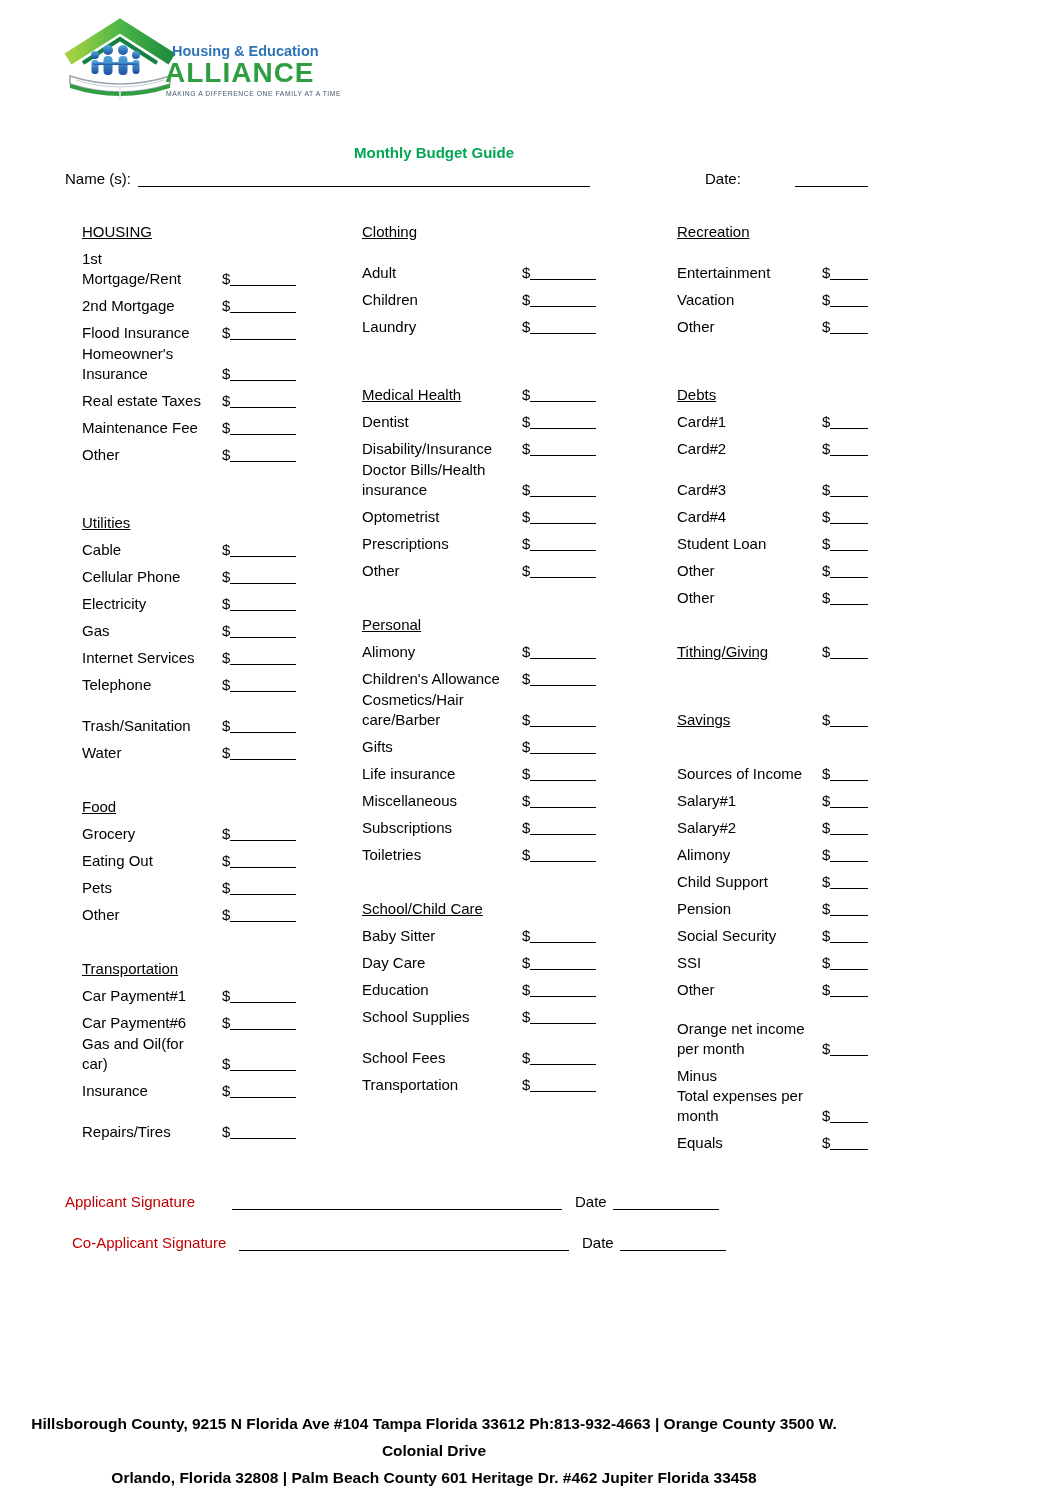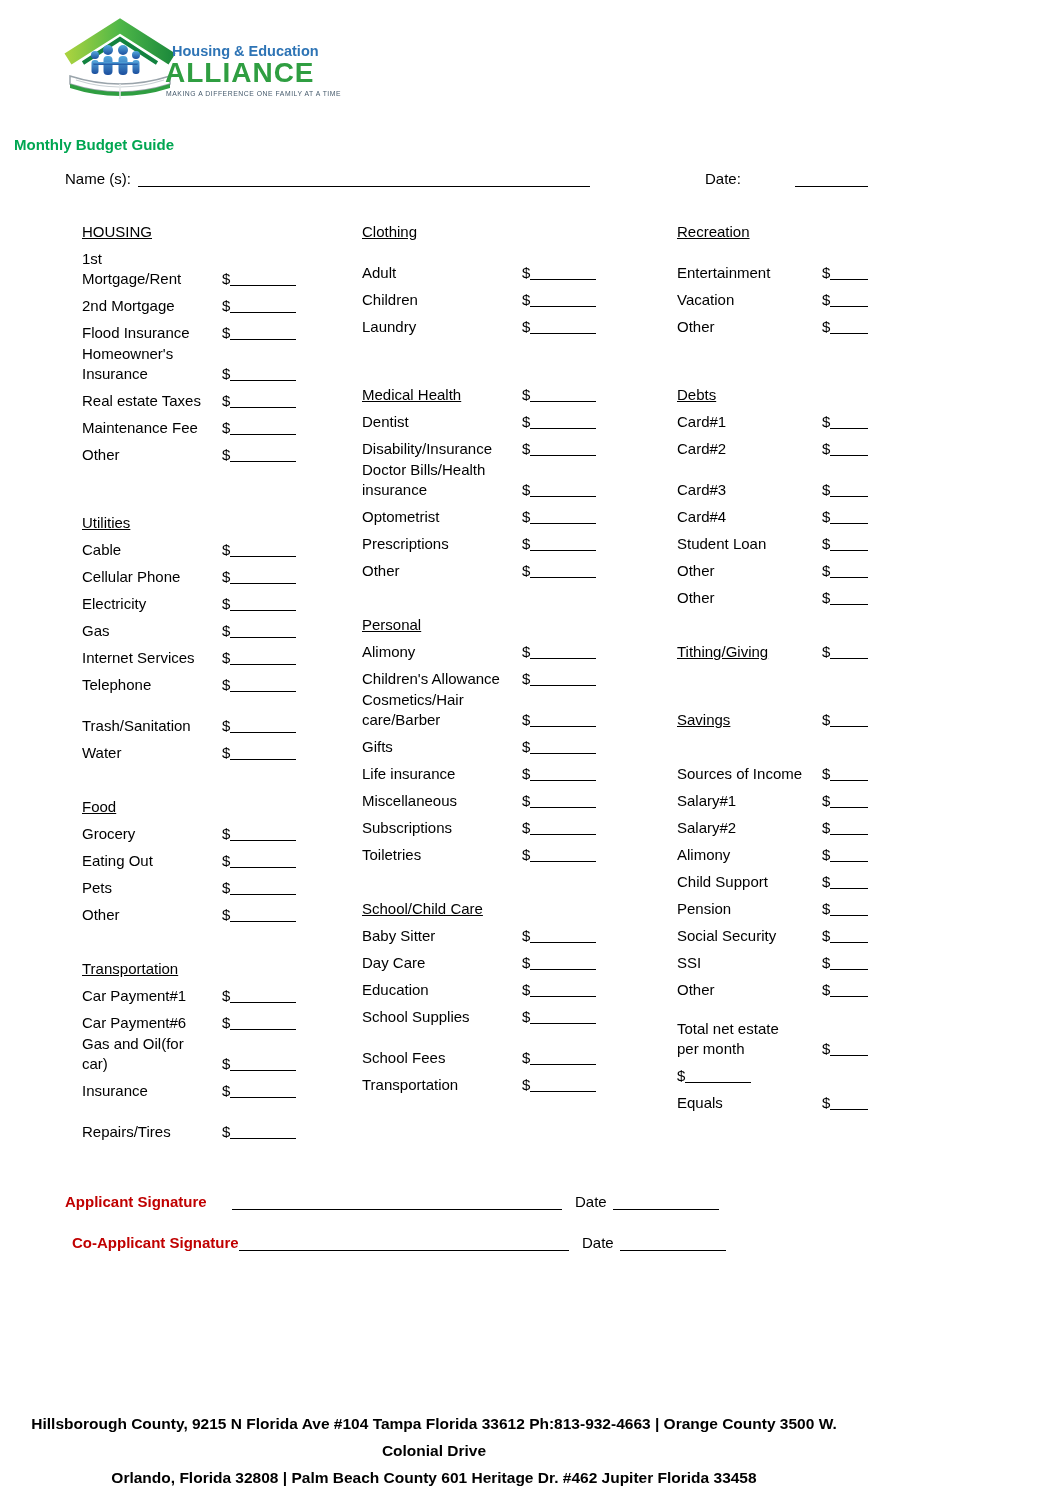--- a/index.html
+++ b/index.html
@@ -8,42 +8,42 @@
     font-family:"Liberation Sans","DejaVu Sans",sans-serif;
     font-size:15px;color:#000;overflow:hidden;
   }
   
   #logo{position:absolute;left:62px;top:12px;width:300px;height:96px;}
   #logo svg{position:absolute;left:0;top:0;}
   .logo-line1{position:absolute;left:110px;top:31px;font-weight:bold;font-size:14.5px;color:var(--logo-blue,#2e74b5);white-space:nowrap;}
   .logo-line2{position:absolute;left:103px;top:45px;font-weight:bold;font-size:28px;letter-spacing:1px;color:var(--logo-green,#2f9e41);white-space:nowrap;}
   .logo-line3{position:absolute;left:104px;top:78px;font-size:6.8px;letter-spacing:0.55px;color:#44596b;white-space:nowrap;}
   
-  #title{position:absolute;left:0;top:136px;width:100%;text-align:left;font-weight:bold;color:var(--green,#00a651);font-size:15px;padding-left:14px;}
+  #title{position:absolute;left:0;top:144px;width:100%;text-align:center;font-weight:bold;color:var(--green,#00a651);font-size:15px;}
   #name-row{position:absolute;left:65px;top:170px;display:flex;align-items:flex-end;}
   #date-row{position:absolute;left:705px;top:170px;display:flex;align-items:flex-end;gap:48px;}
   .blank{display:inline-block;border-bottom:1.5px solid #000;height:14px;}
   #name-row .blank{width:452px;margin-left:7px;}
   #date-row .blank{width:208px;margin-left:6px;}
   
   .col{position:absolute;top:222px;}
   .col-a{left:82px;}  .col-a .label{width:140px;}
   .col-b{left:362px;} .col-b .label{width:160px;}
   .col-c{left:677px;} .col-c .label{width:145px;}
   .row{display:flex;align-items:flex-end;margin-bottom:7px;line-height:20px;}
   .row.tight{margin-top:-6px;}
   .label div{white-space:nowrap;}
   .sect{font-weight:normal;}
   .sect div{text-decoration:underline;}
   .money{display:flex;align-items:flex-end;white-space:nowrap;}
   .dline{display:inline-block;width:66px;border-bottom:1.6px solid #000;height:1px;margin-bottom:3px;}
   
   .sig-row{position:absolute;left:65px;display:flex;align-items:flex-end;}
   #sig-1{top:1193px;} #sig-2{top:1234px;margin-left:7px;}
-  .sig-label{width:167px;color:var(--red,#c00000);font-weight:bold;}
+  .sig-label{width:167px;color:var(--red,#c00000);font-weight:normal;}
   .sig-line{width:330px;border-bottom:1.6px solid #000;height:14px;}
   .sig-date-label{margin-left:13px;}
   .sig-date-line{width:106px;border-bottom:1.6px solid #000;height:14px;margin-left:6px;}
   
   #footer{position:absolute;left:0;top:1410px;width:100%;text-align:center;font-weight:bold;font-size:15.5px;line-height:27px;}
 </style>
 </head>
 <body>
 
 <div id="page">
@@ -785,29 +785,34 @@
           <div>Other</div>
         </div>
         <div class="money">
           <span>$</span>
           <span class="dline"></span>
         </div>
       </div>
       <div style="height: 12px;"></div>
       <div class="row">
         <div class="label">
-          <div>Total net estate</div>
+          <div>Orange net income</div>
           <div>per month</div>
         </div>
         <div class="money">
           <span>$</span>
           <span class="dline"></span>
         </div>
       </div>
       <div class="row">
+        <div class="label">
+          <div>Minus</div>
+          <div>Total expenses per</div>
+          <div>month</div>
+        </div>
         <div class="money">
           <span>$</span>
           <span class="dline"></span>
         </div>
       </div>
       <div class="row">
         <div class="label">
           <div>Equals</div>
         </div>
         <div class="money">

